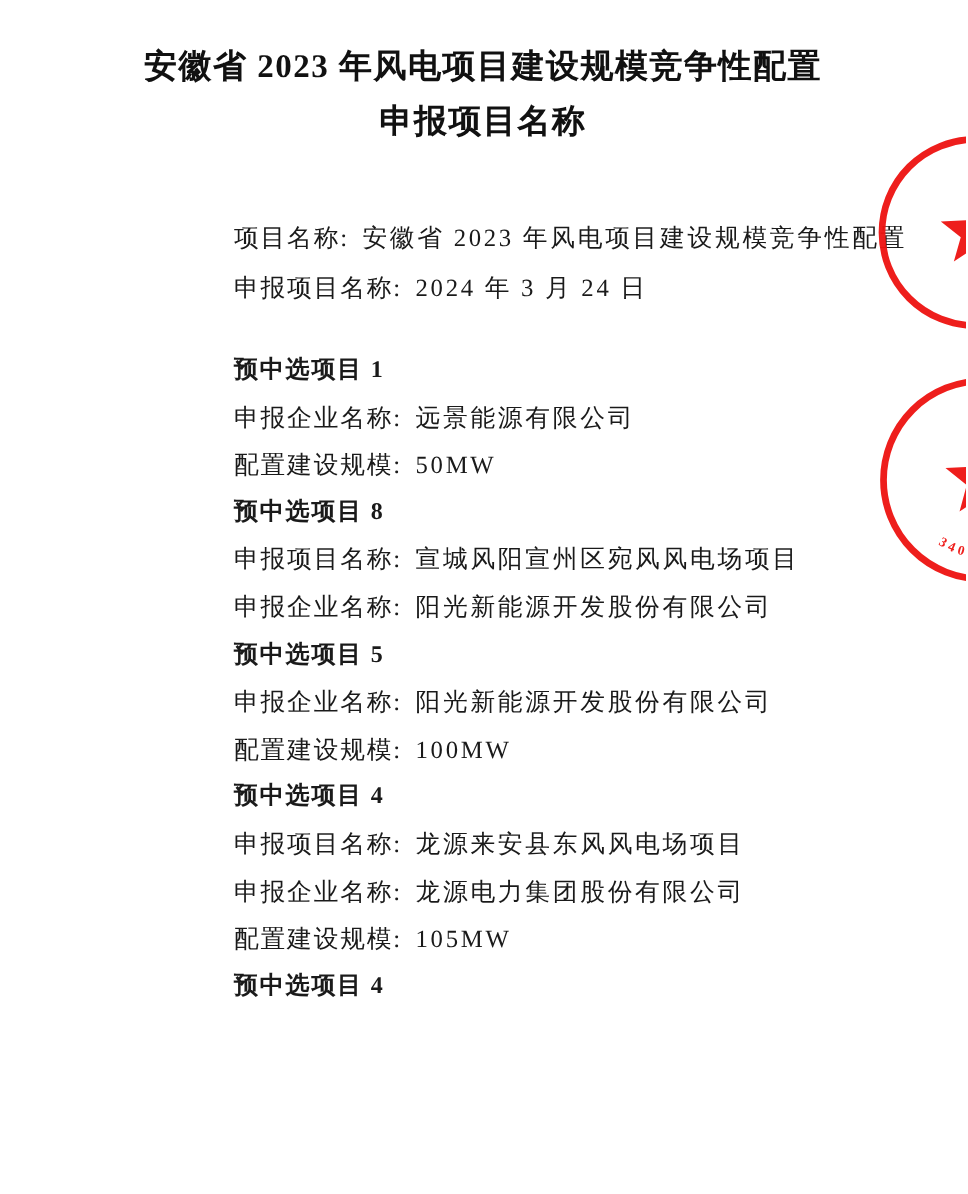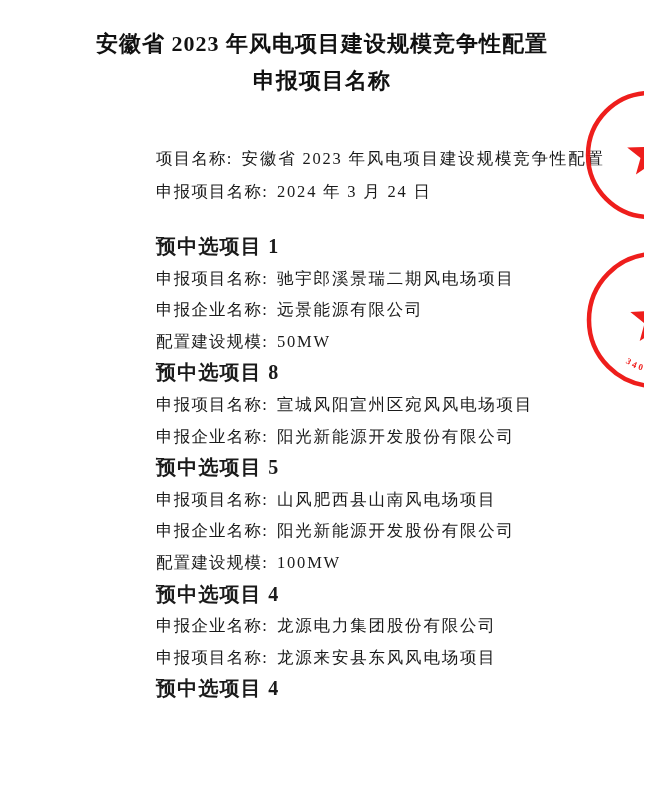--- a/index.html
+++ b/index.html
@@ -29,21 +29,21 @@
     width: 480px;
     margin-left: 48px;
   }
   .meta .row { line-height: 33px; }
   .row { font-size: 16.5px; white-space: nowrap; }
   .lbl { letter-spacing: 1.2px; }
   .val { margin-left: 9px; letter-spacing: 1.8px; }
   .spacer { height: 23px; }
   .project .row, .project .heading { line-height: 31.6px; }
   .heading {
-    font-size: 20px;
+    font-size: 16px;
     font-weight: bold;
     letter-spacing: 1.2px;
   }
   .seal {
     position: absolute;
     pointer-events: none;
     opacity: 0.95;
   }
   .seal-top { left: 570px; top: 75px; }
   .seal-bottom { left: 570px; top: 235px; }
@@ -71,60 +71,57 @@
       <div class="row">
         <span class="lbl">申报项目名称:</span><span class="val">2024 年 3 月 24 日</span>
       </div>
     </div>
 
     <div class="spacer"></div>
 
     <div class="project">
       <div class="heading">预中选项目 1</div>
       <div class="row">
-        <span class="lbl">申报项目名称:</span><span class="val">驰宇郎溪景瑞二期风电场项目</span>
-      </div>
-      <div class="row">
         <span class="lbl">申报企业名称:</span><span class="val">远景能源有限公司</span>
       </div>
       <div class="row">
         <span class="lbl">配置建设规模:</span><span class="val">50MW</span>
       </div>
     </div>
 
     <div class="project">
       <div class="heading">预中选项目 8</div>
       <div class="row">
         <span class="lbl">申报项目名称:</span><span class="val">宣城风阳宣州区宛风风电场项目</span>
       </div>
       <div class="row">
         <span class="lbl">申报企业名称:</span><span class="val">阳光新能源开发股份有限公司</span>
       </div>
     </div>
 
     <div class="project">
       <div class="heading">预中选项目 5</div>
       <div class="row">
-        <span class="lbl">申报项目名称:</span><span class="val">山风肥西县山南风电场项目</span>
-      </div>
-      <div class="row">
         <span class="lbl">申报企业名称:</span><span class="val">阳光新能源开发股份有限公司</span>
       </div>
       <div class="row">
         <span class="lbl">配置建设规模:</span><span class="val">100MW</span>
       </div>
     </div>
 
     <div class="project">
       <div class="heading">预中选项目 4</div>
       <div class="row">
+        <span class="lbl">申报项目名称:</span><span class="val">龙源来安县东风风电场项目</span>
+      </div>
+      <div class="row">
         <span class="lbl">申报企业名称:</span><span class="val">龙源电力集团股份有限公司</span>
       </div>
       <div class="row">
-        <span class="lbl">申报项目名称:</span><span class="val">龙源来安县东风风电场项目</span>
+        <span class="lbl">配置建设规模:</span><span class="val">105MW</span>
       </div>
     </div>
 
     <div class="project">
       <div class="heading">预中选项目 4</div>
     </div>
 
   </div>
 
   <svg class="seal seal-top" width="160" height="160" viewBox="0 0 160 160">

